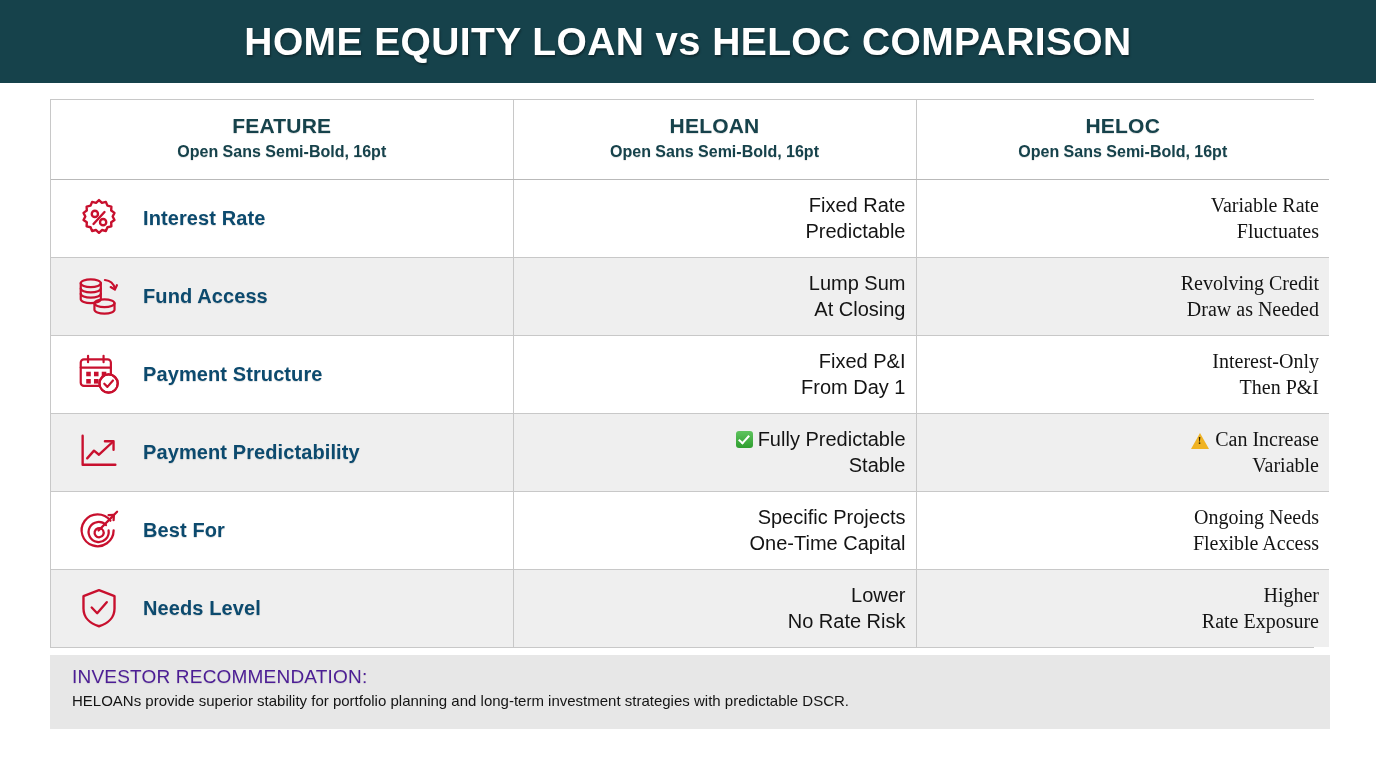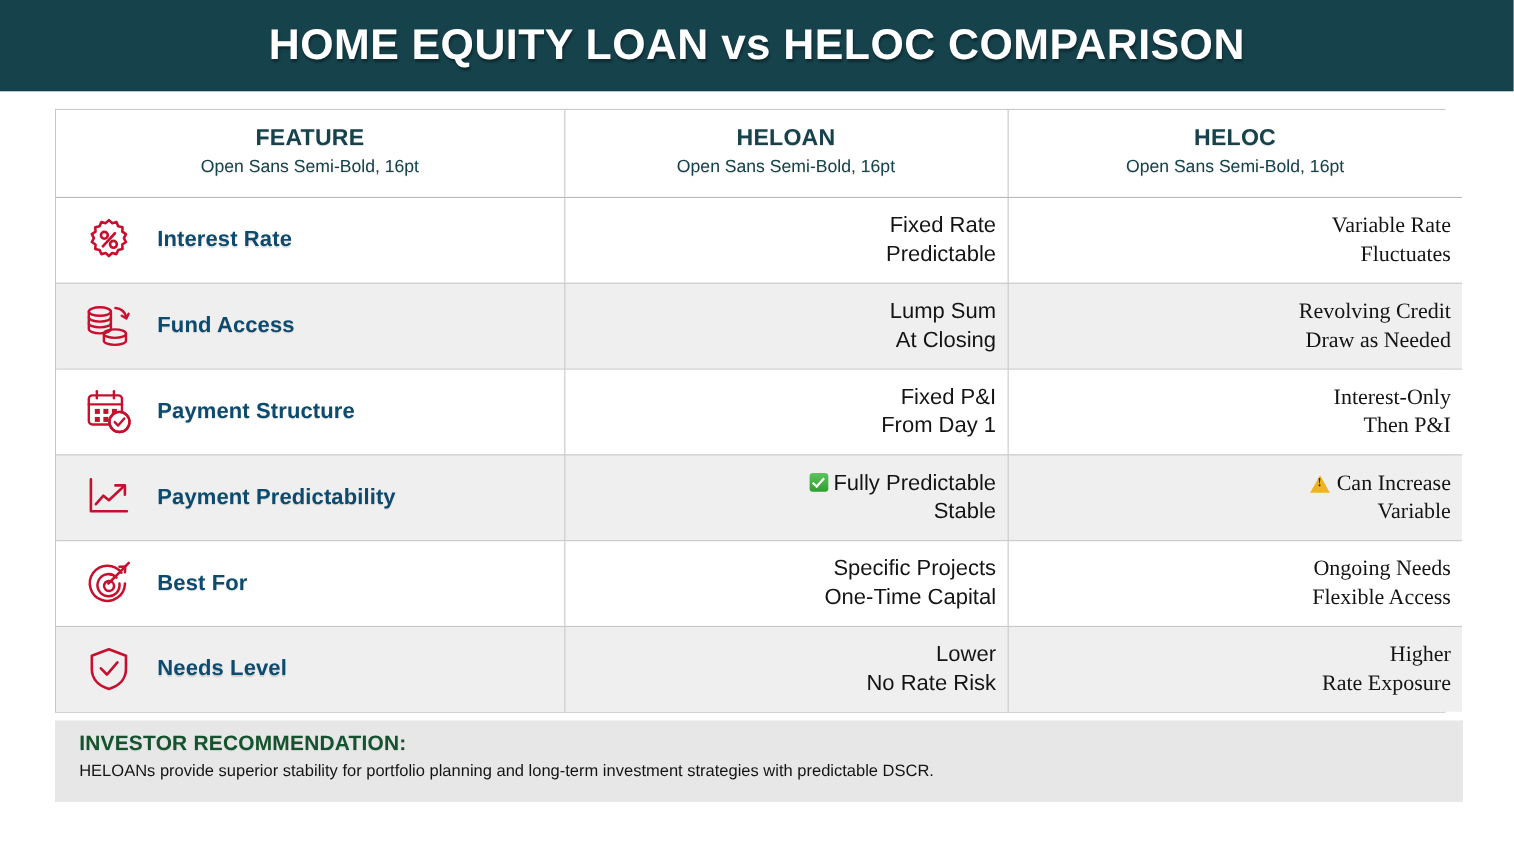--- a/index.html
+++ b/index.html
@@ -77,21 +77,21 @@
     color: #16424b;
     font-size: 21px;
     font-weight: bold;
     line-height: 1.15;
     letter-spacing: 0.2px;
     text-shadow: 0px 1px 1px rgba(0,0,0,0.12);
   }
   .col-sub {
     color: #16424b;
     font-size: 16px;
-    font-weight: normal;
+    font-weight: bold;
     line-height: 1.3;
     margin-top: 4px;
     text-shadow: 0px 1px 1px rgba(0,0,0,0.10);
     text-align: center;
   }
 
   tbody tr { height: 77px; }
   tbody tr.odd  td { background: #ffffff; }
   tbody tr.even td { background: #efefef; }
   tbody td {
@@ -187,23 +187,23 @@
     position: absolute;
     left: 50px;
     top: 655px;
     width: 1280px;
     height: 74px;
     box-sizing: border-box;
     background: #e7e7e7;
     padding: 11px 0 0 22px;
   }
   .reco-title {
-    color: #14532d;
+    color: #4c1d95;
     font-size: 19px;
-    font-weight: bold;
+    font-weight: normal;
     letter-spacing: 0.2px;
     margin-bottom: 3px;
     text-shadow: 0px 1px 1px rgba(0,0,0,0.10);
   }
   .reco-body {
     color: #141414;
     font-size: 15px;
     line-height: 1.3;
   }
 </style>

